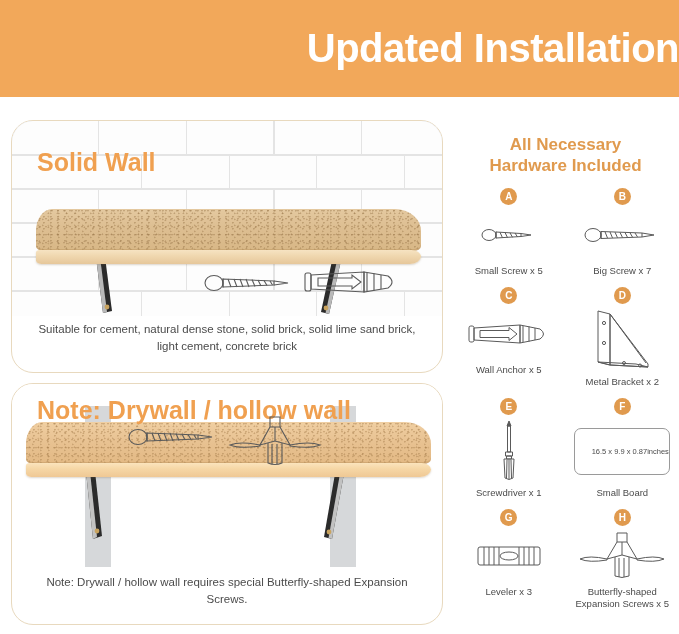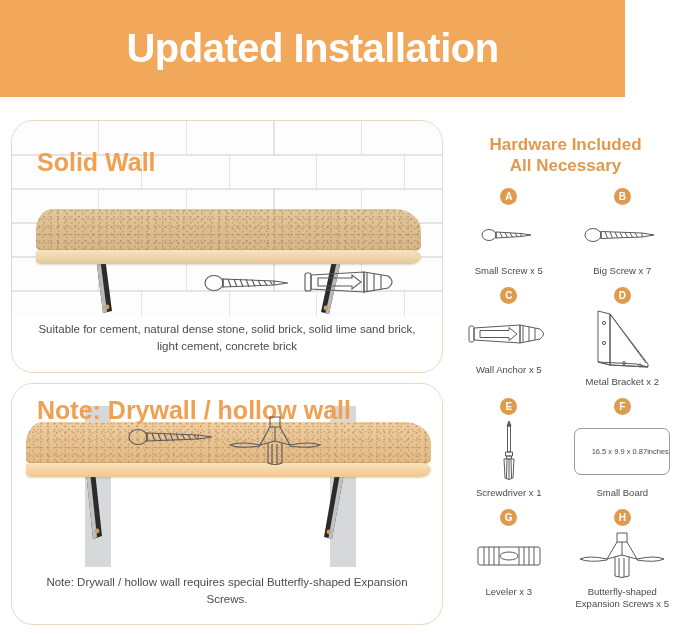--- a/index.html
+++ b/index.html
@@ -12,25 +12,25 @@
   #page {
     position: relative;
     width: 679px; height: 634px;
     background: #ffffff;
   }
 
   
   .header {
     position: absolute;
     left: 0; top: 0;
-    width: 625px; height: 97px;
+    width: 679px; height: 97px;
     background: #f2a85a;
     display: flex;
     align-items: center;
-    justify-content: center;
+    justify-content: flex-end;
   }
   .header-title {
     color: #ffffff;
     font-size: 40px;
     font-weight: bold;
     letter-spacing: -0.5px;
     white-space: nowrap;
   }
 
   
@@ -391,22 +391,22 @@
         <path d="M32 30 Q12 26 2 30 Q12 34 32 31 Z"></path>
         <path d="M62 30 Q82 26 92 30 Q82 34 62 31 Z"></path>
         <path d="M40 28 L40 48 Q47 51 54 48 L54 28"></path>
         <path d="M44 29 L44 49 M49 29 L49 49"></path>
       </g>
     </svg>
   </div>
 
   <div class="right-col">
     <div class="right-title">
+      <div>All Necessary</div>
       <div>Hardware Included</div>
-      <div>All Necessary</div>
     </div>
 
     <div class="hw-grid">
 
       <div class="hw-item">
         <div class="hw-badge">A</div>
         <div class="hw-art">
           <svg width="56" height="18" viewBox="0 0 56 18">
             <g fill="none" stroke="#5a5a5a" stroke-width="1">
               <ellipse cx="8" cy="9" rx="7" ry="5.5"></ellipse>

